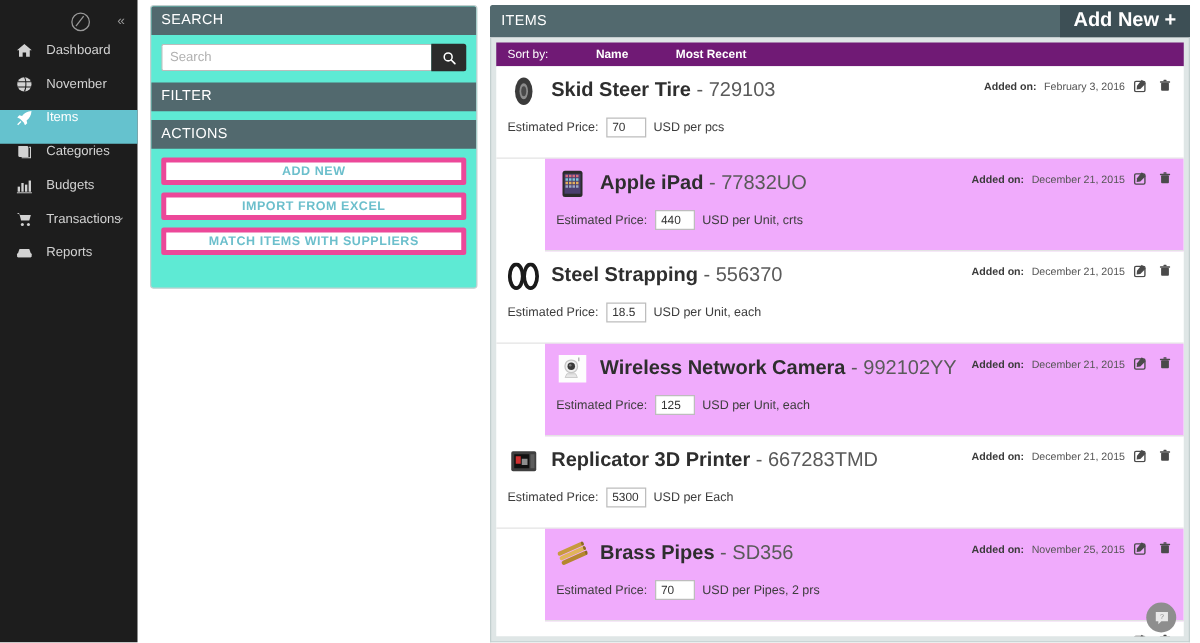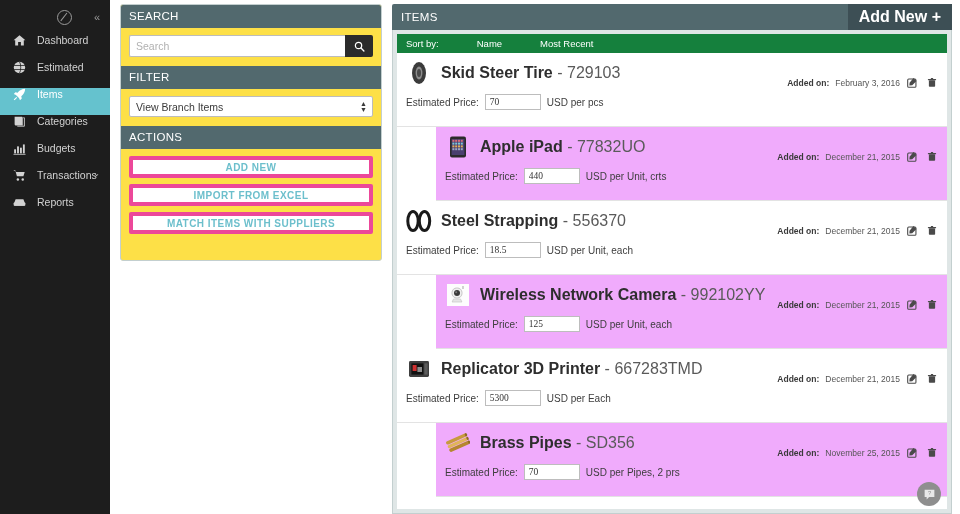--- a/index.html
+++ b/index.html
@@ -46,21 +46,21 @@
   }
   .nav-ico svg { display: block; }
   .nav-caret { position: absolute; right: 10px; font-size: 8px; color: #bdbdbd; }
 
   
   .leftcol {
     width: 278px; flex: 0 0 278px;
     padding: 4px 6px 0 10px;
   }
   .panel {
-    background: #fde047;
+    background: #5eead4;
     border: 1px solid #c3cfcf;
     border-radius: 3px;
     padding: 0 0 8px 0;
     overflow: hidden;
   }
   .panel-head {
     background: #52696e; color: #fff;
     font-size: 11.5px; letter-spacing: .3px;
     padding: 5px 8px 6px 8px;
   }
@@ -113,60 +113,60 @@
   .addnew {
     background: #3d4f55; color: #fff; border: none; height: 26px;
     padding: 0 11px; font-size: 16px; font-weight: bold; cursor: pointer;
     font-family: "Liberation Sans", sans-serif;
   }
   .items-shell {
     background: #dfe6e6; border: 1px solid #c3cfcf; border-top: none;
     flex: 1; padding: 4px; overflow: hidden; position: relative;
   }
   .sortbar {
-    background: #15803d; color: #fff; height: 19px;
+    background: #701a75; color: #fff; height: 19px;
     display: flex; align-items: center; gap: 12px; padding: 0 9px;
     font-size: 9.5px;
   }
   .sortbar .lbl { font-weight: normal; }
-  .sortbar .opt { font-weight: normal; cursor: pointer; padding-left: 26px; }
+  .sortbar .opt { font-weight: bold; cursor: pointer; padding-left: 26px; }
   .list { background: #fff; height: calc(100% - 19px); overflow: hidden; }
   .row {
     padding: 7px 9px 6px 9px; border-bottom: 1px solid #e3e3e3;
     position: relative; min-height: 74px;
   }
   .row.alt { background: #f0abfc; margin-left: 39px; }
   .row-top { display: flex; align-items: center; gap: 9px; }
   .thumb {
     width: 26px; height: 26px; flex: 0 0 26px;
     display: flex; align-items: center; justify-content: center;
     overflow: hidden;
   }
   .thumb svg { display: block; }
   .nm { font-size: 16px; color: #2e2e2e; }
   .nm b { font-weight: bold; }
   .nm span { color: #5a5a5a; }
   .meta {
-    position: absolute; right: 9px; top: 23px;
+    position: absolute; right: 9px; top: 9px;
     display: flex; align-items: center; gap: 6px;
     font-size: 8.5px; color: #555;
   }
   .meta .added { font-weight: bold; color: #3a3a3a; }
   .ico-btn {
     width: 13px; height: 13px; display: flex; align-items: center;
     justify-content: center; cursor: pointer;
   }
   .price-row {
     display: flex; align-items: center; gap: 6px;
     margin-top: 8px; font-size: 10px; color: #3d3d3d;
   }
   .price-input {
-    width: 56px; height: 16px; border: 1px solid #bdbdbd; background: #fff;
+    width: 32px; height: 16px; border: 1px solid #bdbdbd; background: #fff;
     font-size: 9.5px; color: #333; padding: 0 4px;
-    font-family: Liberation Serif, serif; outline: none;
+    font-family: Liberation Sans, sans-serif; outline: none;
   }
   .help-fab {
     position: absolute; right: 10px; bottom: 7px;
     width: 24px; height: 24px; border-radius: 50%;
     background: #8e8e8e; display: flex; align-items: center;
     justify-content: center; cursor: pointer;
   }
 </style>
 </head>
 <body>
@@ -188,21 +188,21 @@
           <span>Dashboard</span>
         </div>
         <div class="nav-item">
           <span class="nav-ico">
             <svg width="13" height="13" viewBox="0 0 16 16" fill="currentColor">
               <circle cx="8" cy="8" r="7"></circle>
               <path d="M8 1c2 2.4 2 11.2 0 14" fill="none" stroke="#1d1d1d" stroke-width="1"></path>
               <path d="M1.3 5.5h13.4M1.3 10.5h13.4" stroke="#1d1d1d" stroke-width="1"></path>
             </svg>
           </span>
-          <span>Estimated</span>
+          <span>November</span>
         </div>
         <div class="nav-item active">
           <span class="nav-ico">
             <svg width="13" height="13" viewBox="0 0 16 16" fill="currentColor">
               <path d="M15 1c-4 .2-7.2 2-9.3 4.8L3 5.2 1 7.4l2.6 1.2 3.8 3.8L8.6 15l2.2-2 -.6-2.7C13 8.2 14.8 5 15 1z"></path>
               <path d="M4.6 11.4 1.4 14.6" stroke="currentColor" stroke-width="1.3"></path>
             </svg>
           </span>
           <span>Items</span>
         </div>
@@ -260,29 +260,20 @@
           <button class="search-btn">
             <svg width="11" height="11" viewBox="0 0 16 16">
               <circle cx="6.6" cy="6.6" r="4.6" fill="none" stroke="#fff" stroke-width="1.8"></circle>
               <line x1="10.2" y1="10.2" x2="14.4" y2="14.4" stroke="#fff" stroke-width="2" stroke-linecap="round"></line>
             </svg>
           </button>
         </div>
       </div>
 
       <div class="panel-head" style="margin-top:7px">FILTER</div>
-      <div class="panel-body">
-        <div class="sel-wrap">
-          <select class="sel" id="filter-select"><option>View Branch Items</option></select>
-          <span class="sel-arrows">
-            <span>▲</span>
-              <span>▼</span>
-          </span>
-        </div>
-      </div>
 
       <div class="panel-head" style="margin-top:7px">ACTIONS</div>
       <div class="panel-body" id="actions-body">
           <button class="act-btn">ADD NEW</button>
           <button class="act-btn">IMPORT FROM EXCEL</button>
           <button class="act-btn">MATCH ITEMS WITH SUPPLIERS</button>
         </div>
     </div>
   </div>
 

